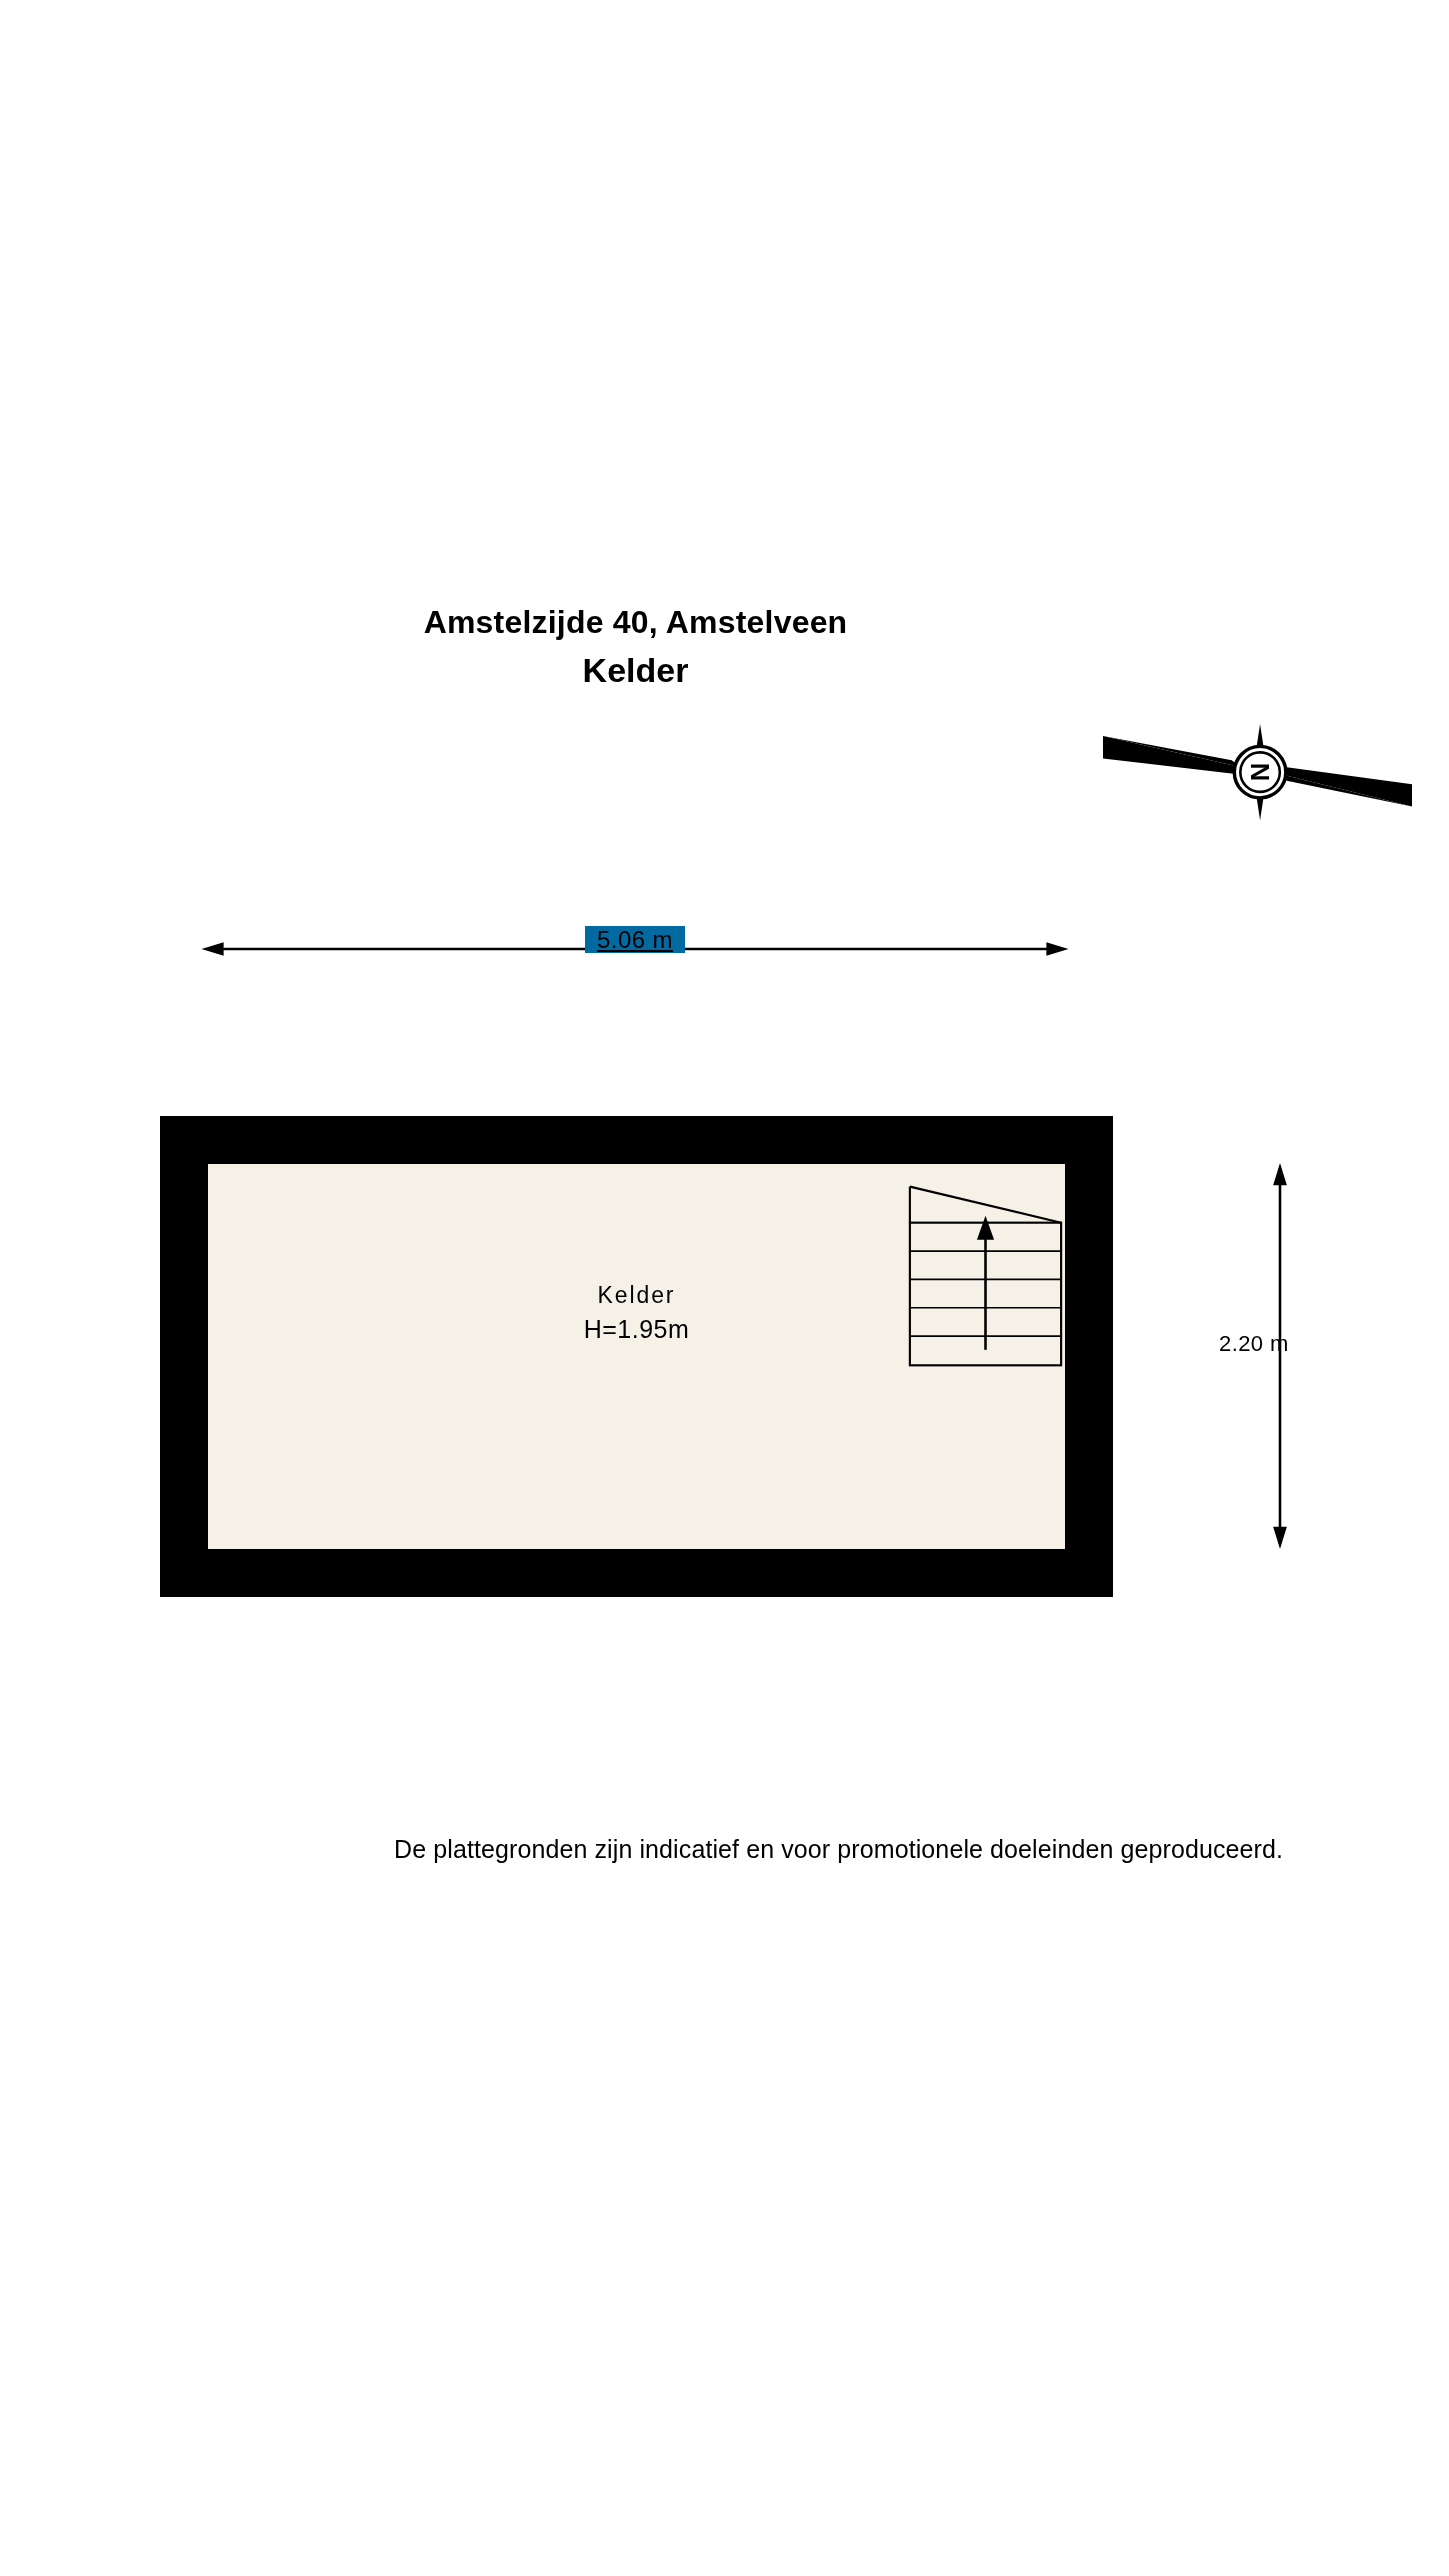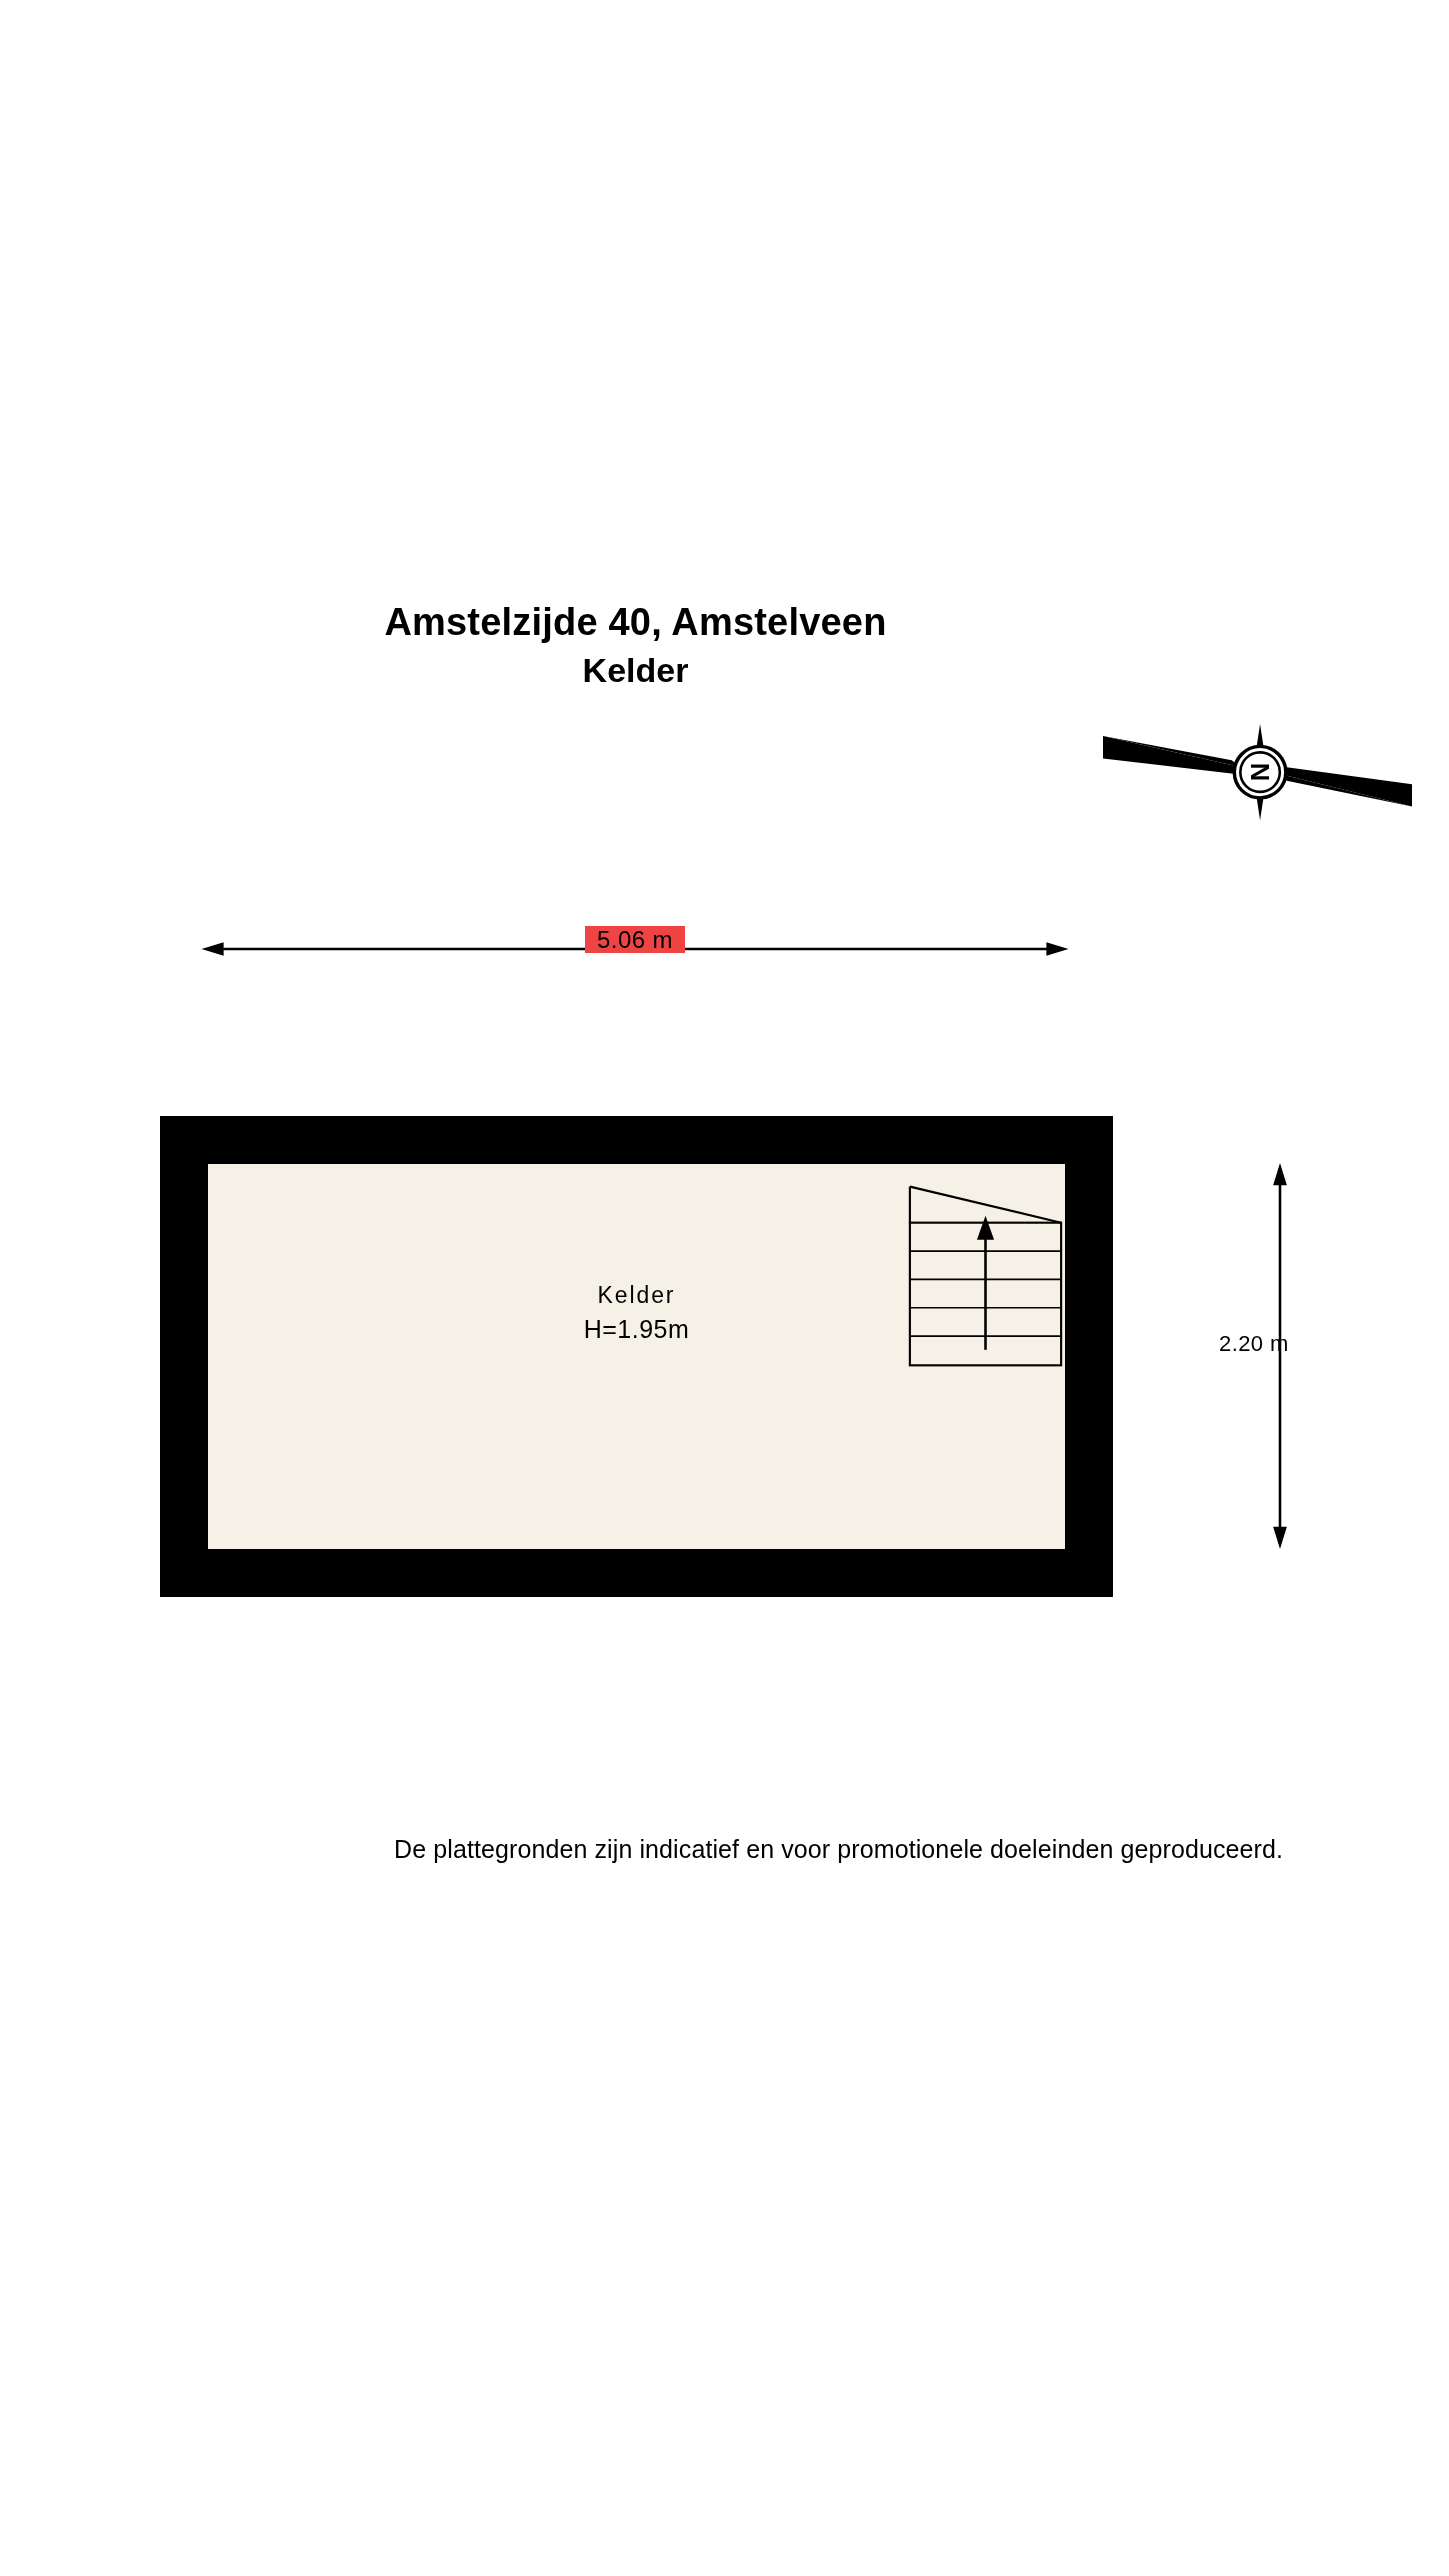--- a/index.html
+++ b/index.html
@@ -18,21 +18,21 @@
 
   
   #title-block {
     position: absolute;
     left: 0;
     top: 601px;
     width: 1271px;
     text-align: center;
   }
   #title-line1 {
-    font-size: 38px;
+    font-size: 32px;
     font-weight: bold;
     line-height: 43px;
     letter-spacing: 0.2px;
     text-align: center;
   }
   #title-line2 {
     font-size: 34px;
     font-weight: bold;
     line-height: 43px;
     margin-top: 5.2px;
@@ -59,22 +59,23 @@
     position: absolute;
     left: 197px;
     top: 926px;
     width: 876px;
     text-align: center;
     font-size: 24px;
     letter-spacing: 0.4px;
     background: transparent;
   }
   #dim-top-label-wrap span {
-    background: #ef4444;
+    background: #0369a1;
     padding: 0 12px;
+    text-decoration: underline;
   }
 
   
   #dim-right {
     position: absolute;
     left: 1254px;
     top: 1163px;
     width: 52px;
     height: 386px;
   }

